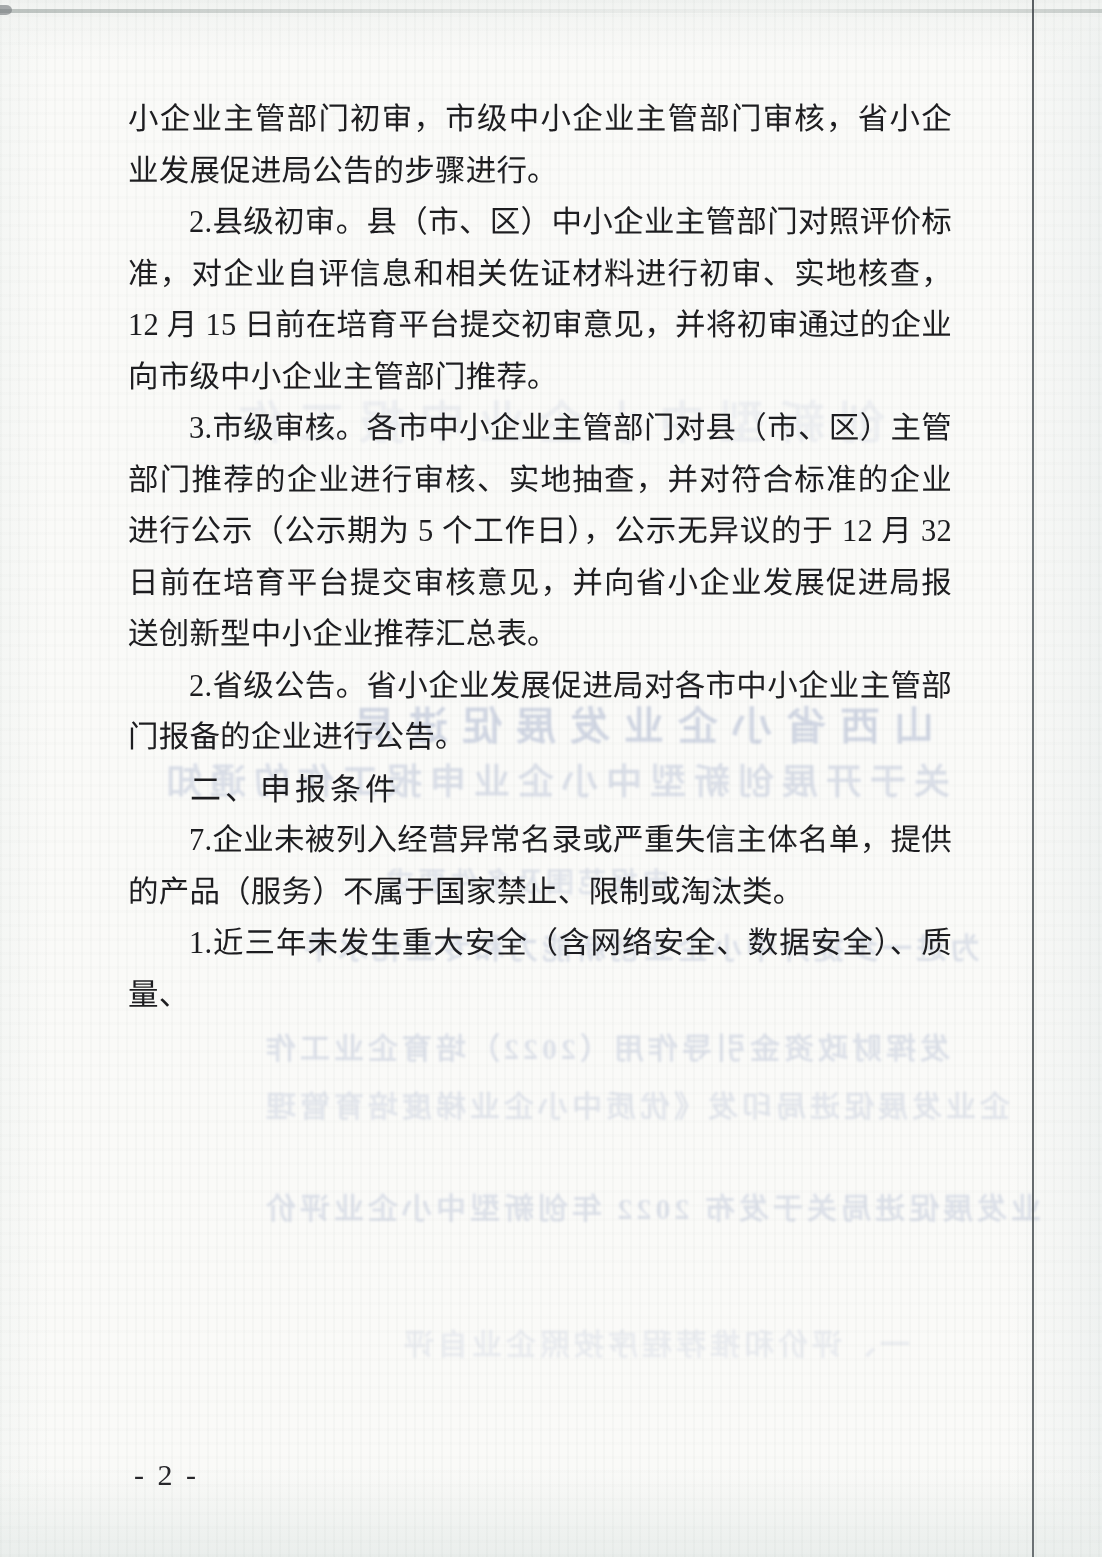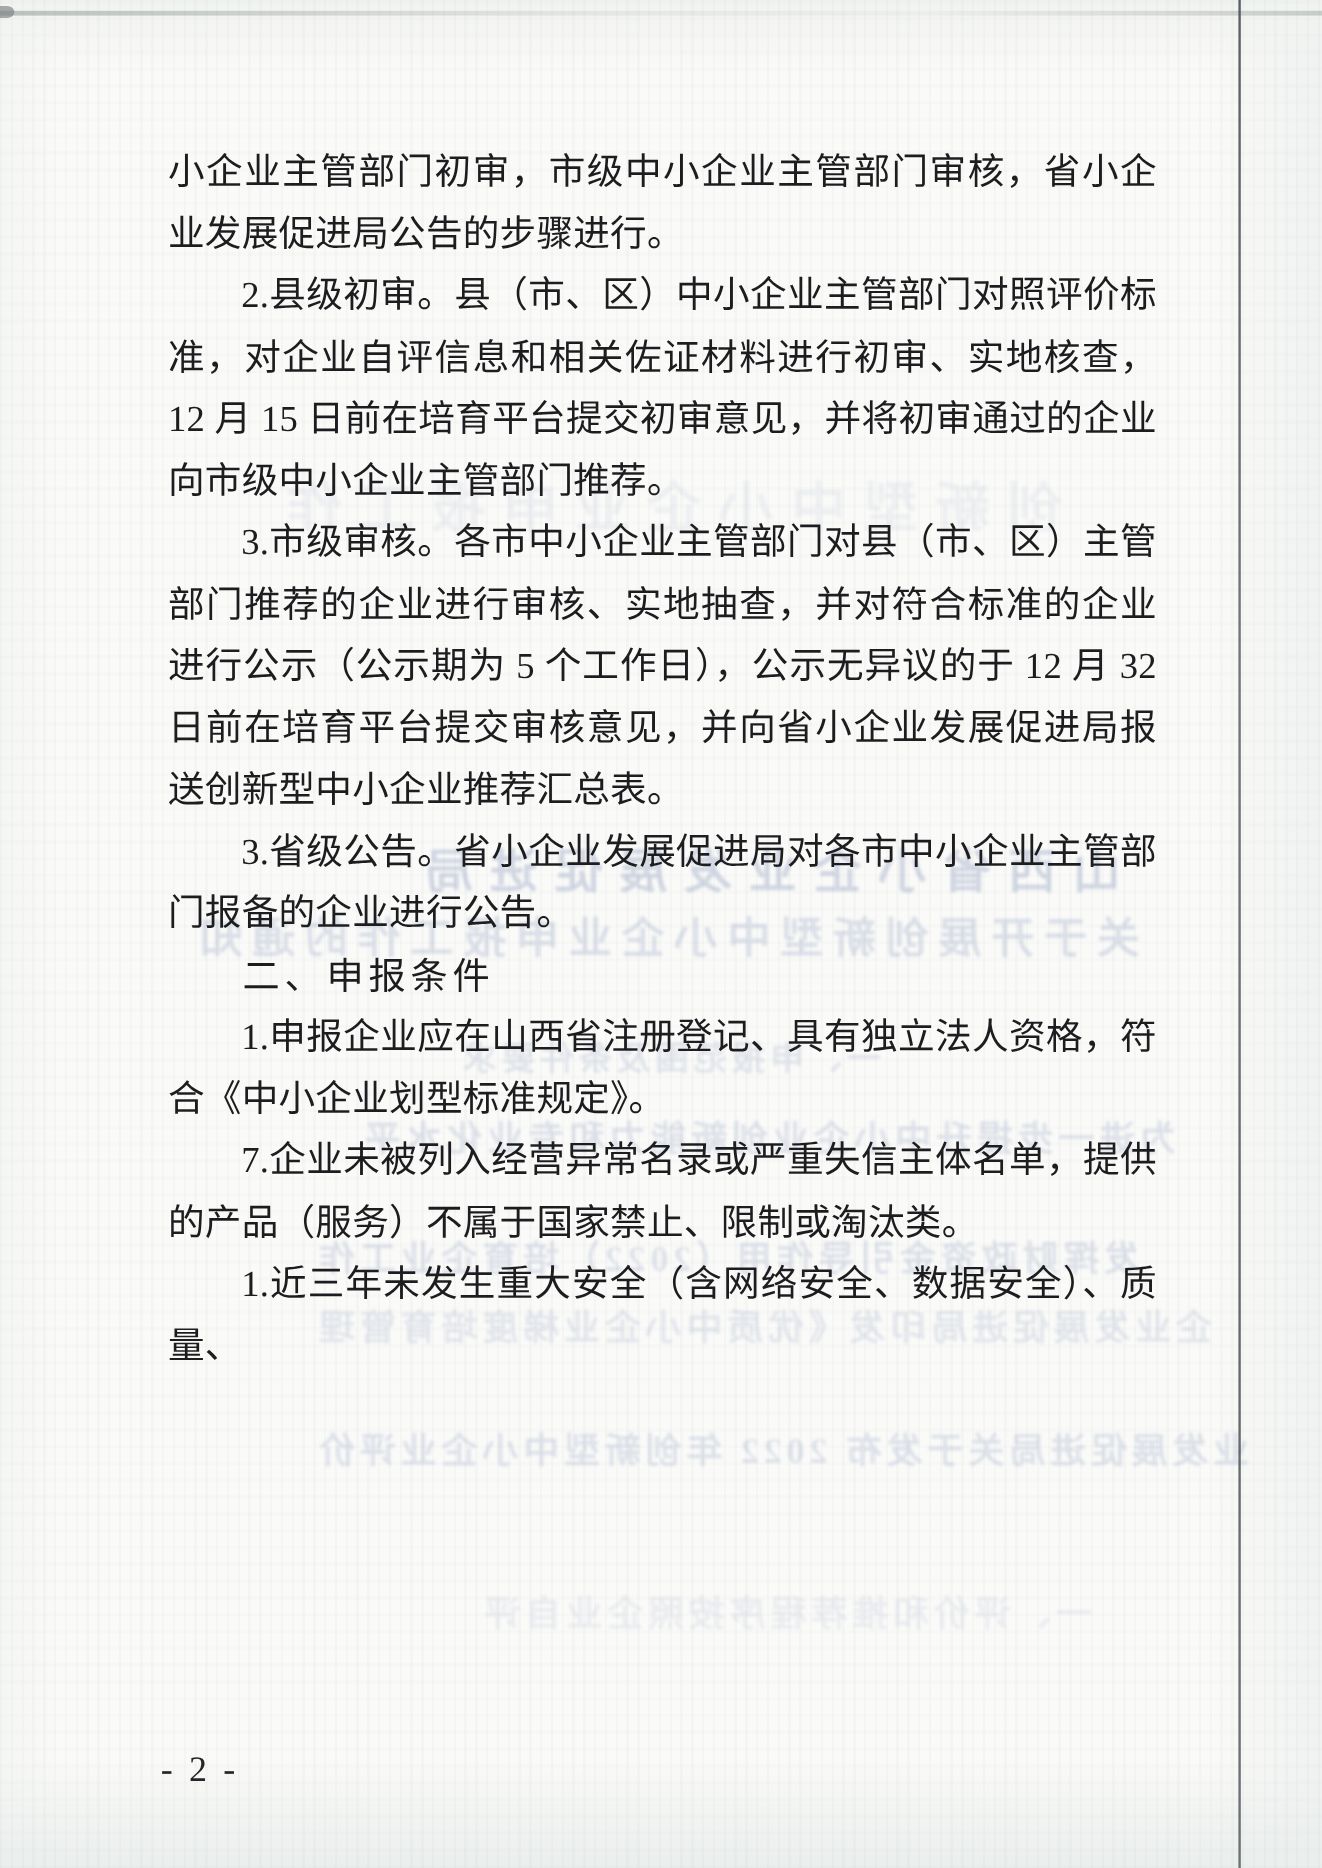--- a/index.html
+++ b/index.html
@@ -31,22 +31,22 @@
     position: absolute; left: 0; top: 5px; width: 12px; height: 10px;
     background: #7b8082; opacity: .65; border-radius: 0 50% 50% 0;
   }
   .fold-line {
     position: absolute; left: 1032px; top: 0; width: 2px; height: 1557px;
     background: linear-gradient(180deg, #41464a 0%, #596065 35%, #4a5053 70%, #555b5f 100%);
     opacity: .85;
   }
   
   .content {
-    position: absolute; left: 140px; top: 0; width: 824px;
-    padding-top: 118px;
+    position: absolute; left: 128px; top: 0; width: 824px;
+    padding-top: 94px;
     font-size: 30.5px; line-height: 51.5px;
     color: #1d1d20;
     text-align: justify;
     letter-spacing: 0.2px;
   }
   .content p { margin: 0; text-indent: 2em; }
   .content p.cont { text-indent: 0; }
   .content h2.section {
     margin: 0; text-indent: 2em;
     font-size: 31px; line-height: 51.5px; font-weight: normal;
@@ -94,23 +94,22 @@
   <div class="ghost g5">为进一步提升中小企业创新能力和专业化水平</div>
   <div class="ghost g6">发挥财政资金引导作用（2022）培育企业工作</div>
   <div class="ghost g7">企业发展促进局印发《优质中小企业梯度培育管理</div>
   <div class="ghost g8">业发展促进局关于发布 2022 年创新型中小企业评价</div>
   <div class="ghost g9">一、评价和推荐程序按照企业自评</div>
 
   <main class="content">
     <p class="cont">小企业主管部门初审，市级中小企业主管部门审核，省小企业发展促进局公告的步骤进行。</p>
     <p>2.县级初审。县（市、区）中小企业主管部门对照评价标准，对企业自评信息和相关佐证材料进行初审、实地核查，12 月 15 日前在培育平台提交初审意见，并将初审通过的企业向市级中小企业主管部门推荐。</p>
     <p>3.市级审核。各市中小企业主管部门对县（市、区）主管部门推荐的企业进行审核、实地抽查，并对符合标准的企业进行公示（公示期为 5 个工作日），公示无异议的于 12 月 32 日前在培育平台提交审核意见，并向省小企业发展促进局报送创新型中小企业推荐汇总表。</p>
-    <p>3.省级公告。省小企业发展促进局对各市中小企业主管部门报备的企业进行公告。</p>
+    <p>2.省级公告。省小企业发展促进局对各市中小企业主管部门报备的企业进行公告。</p>
     <h2 class="section">二、申报条件</h2>
-    <p>1.申报企业应在山西省注册登记、具有独立法人资格，符合《中小企业划型标准规定》。</p>
     <p>7.企业未被列入经营异常名录或严重失信主体名单，提供的产品（服务）不属于国家禁止、限制或淘汰类。</p>
     <p>1.近三年未发生重大安全（含网络安全、数据安全）、质量、</p>
   </main>
 
   <div class="page-number">- 2 -</div>
 
   <div class="fold-line"></div>
 
 </div>
 

